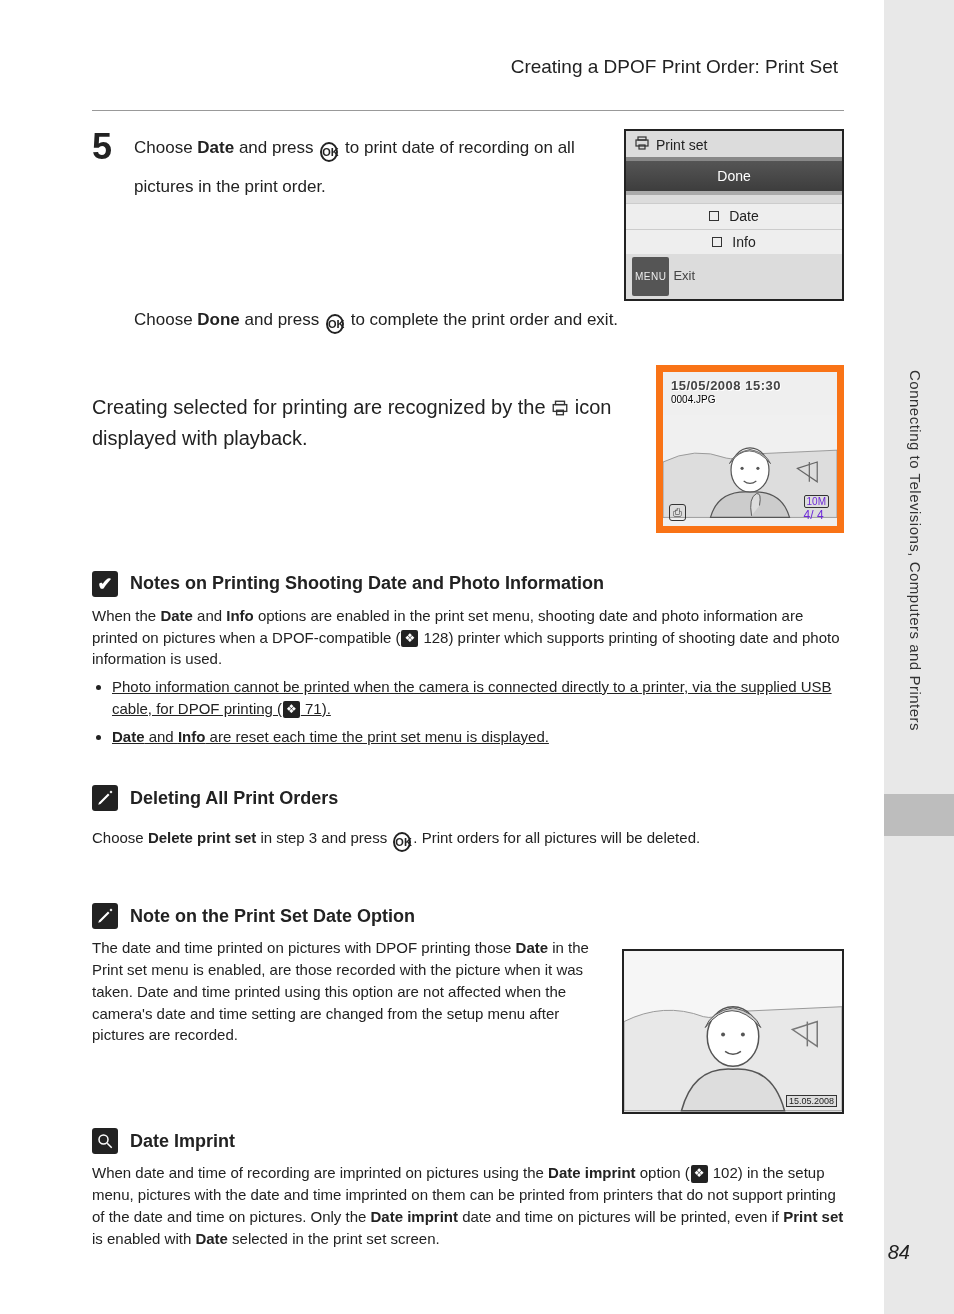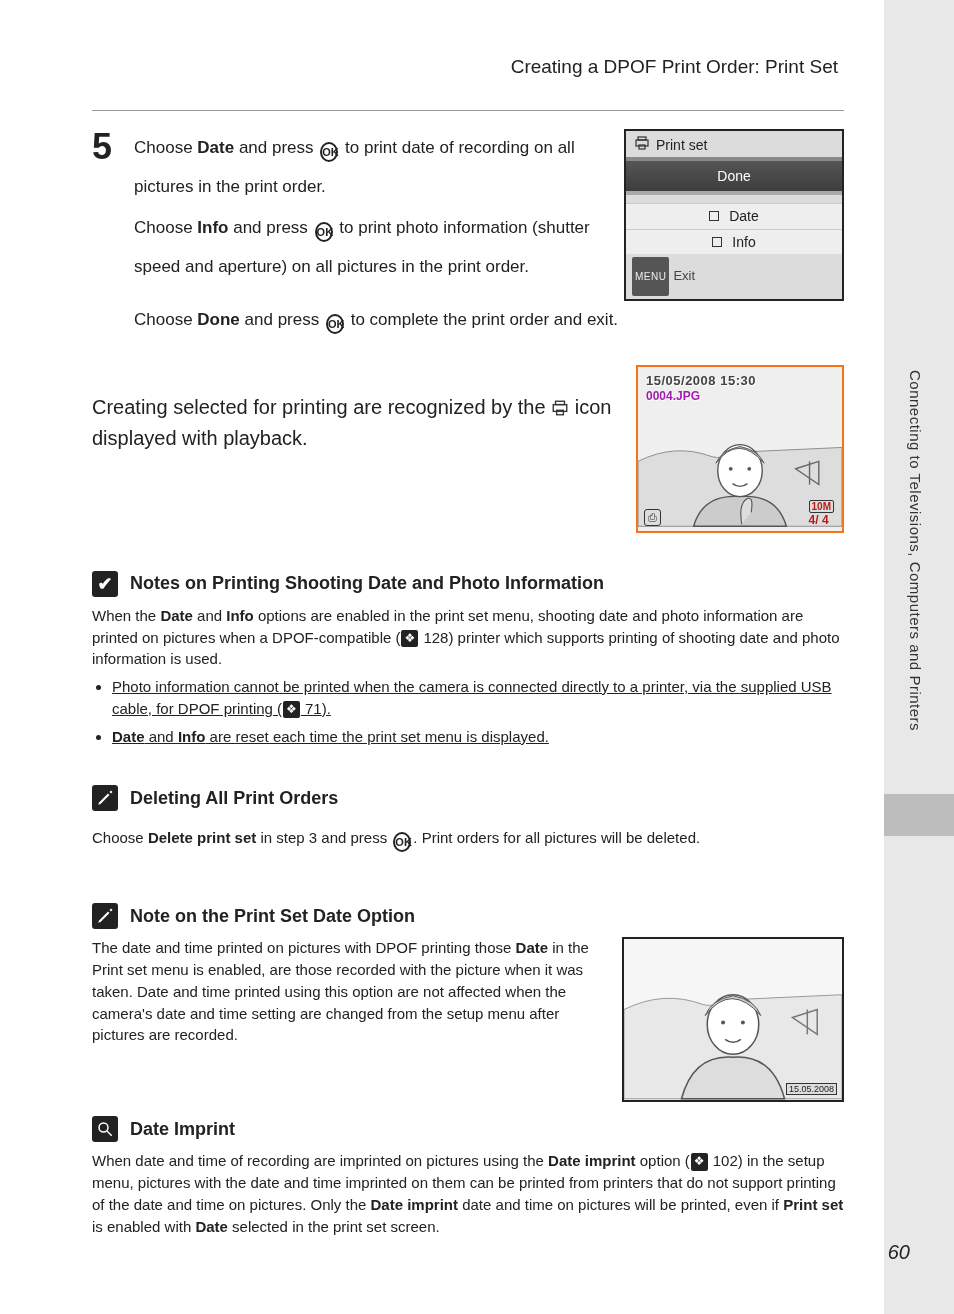--- a/index.html
+++ b/index.html
@@ -61,28 +61,28 @@
     width: 18px; height: 20px;
     font-size: 11px; font-weight: bold;
     text-align: center; line-height: 17px;
     vertical-align: -3px;
     margin: 13px 2px;
   }
   .play-para { font-size: 20px; line-height: 1.45; margin-top: 28px; }
   .play-row { display:flex; gap:18px; align-items:flex-start; margin-top: 8px;}
   .play-text { flex:1; }
   .thumb-box {
-    width: 208px; height: 168px; border: 2px solid #f97316;
+    width: 188px; height: 168px; border: 7px solid #f97316;
     background: #efefef; position: relative; overflow:hidden;
     font-size: 12px;
   }
   .thumb-date { position:absolute; top:6px; left:8px; font-weight:bold; color:#444; text-shadow:1px 1px 0 #fff; font-size:13px; letter-spacing:0.5px;}
-  .thumb-file { position:absolute; top:22px; left:8px; font-weight:bold; color:#a21caf; text-shadow:1px 1px 0 #fff; font-size:12px;}
+  .thumb-file { position:absolute; top:22px; left:8px; font-weight:normal; color:#000000; text-shadow:1px 1px 0 #fff; font-size:10px;}
   .thumb-bl { position:absolute; bottom:5px; left:6px; border:1px solid #333; border-radius:3px; padding:1px 3px; font-size:11px;}
-  .thumb-br { position:absolute; bottom:4px; right:6px; font-size:12px; color:#b91c1c; font-weight:bold;}
+  .thumb-br { position:absolute; bottom:4px; right:6px; font-size:12px; color:#6d28d9; font-weight:normal;}
   .thumb-pic { position:absolute; left:0; right:0; bottom:0; top:34px; }
   .note-block { margin-top: 38px; }
   .note-head { display: flex; align-items: center; gap: 12px; margin-bottom: 8px; }
   .note-icon {
     width: 26px; height: 26px; background:#222; color:#fff;
     display:flex; align-items:center; justify-content:center;
     font-weight:bold; border-radius:3px; font-size:18px;
   }
   .note-icon.pencil svg { width:18px; height:18px; fill:#fff; }
   .note-icon.mag svg { width:18px; height:18px; fill:none; stroke:#fff; stroke-width:2; }
@@ -93,21 +93,21 @@
   .bullets li { margin-bottom: 6px; }
   .page-ref {
     display:inline-block; background:#222; color:#fff;
     font-size:12px; padding:0 3px; border-radius:2px; vertical-align:1px;
     margin:0 1px;
   }
   .two-col { display:flex; gap:18px; align-items:flex-start; }
   .two-col .txt { flex:1; }
   .imprint-box {
     width: 222px; height: 165px; border: 2px solid #222; background:#f4f4f4;
-    position:relative; overflow:hidden;
+    position:relative; overflow:hidden;margin-top:12px;
   }
   .imprint-date { position:absolute; right:5px; bottom:5px; font-size:9px; border:1px solid #333; padding:0 2px; background:#ddd;}
   .pagenum {
     position:absolute; right: 44px; bottom: 50px;
     font-size: 20px; font-style: italic;
   }
   .side-label {
     position: absolute;
     right: 30px; top: 370px;
     writing-mode: vertical-rl;
@@ -134,23 +134,20 @@
   <div class="header-title">Creating a DPOF Print Order: Print Set</div>
   <hr class="rule">
 
   <div class="step-row">
     <div class="step-num">5</div>
     <div class="step-body">
       <div class="step-col-wrap">
         <div class="step-text-col">
           <p class="step-para">
             <span>Choose </span><b>Date</b><span> and press </span><span class="ok-btn">OK</span><span> to print date of recording on all pictures in the print order.</span>
-          </p>
-          <p class="step-para">
-            <span>Choose </span><b>Info</b><span> and press </span><span class="ok-btn">OK</span><span> to print photo information (shutter speed and aperture) on all pictures in the print order.</span>
           </p>
         </div>
 
         <div class="lcd-box">
           <div class="lcd-title">
             <span class="printer-icon">
               <svg width="16" height="14" viewBox="0 0 16 14">
                   <rect x="2" y="4" width="12" height="6" fill="none" stroke="#333" stroke-width="1.2"></rect>
                   <rect x="4" y="1" width="8" height="3" fill="none" stroke="#333" stroke-width="1.2"></rect>
                   <rect x="5" y="9" width="6" height="4" fill="none" stroke="#333" stroke-width="1.2"></rect>
@@ -296,13 +293,13 @@
       <p>
         <span>When date and time of recording are imprinted on pictures using the </span><b>Date imprint</b><span> option (</span><span class="page-ref">❖</span> <span>102</span><span>) in the setup menu, pictures with the date and time imprinted on them can be printed from printers that do not support printing of the date and time on pictures. Only the </span><b>Date imprint</b><span> date and time on pictures will be printed, even if </span><b>Print set</b><span> is enabled with </span><b>Date</b><span> selected in the print set screen.</span>
       </p>
     </div>
   </div>
 
 </div>
 
 <div class="side-label">Connecting to Televisions, Computers and Printers</div>
 <div class="side-darktab"></div>
-<div class="pagenum">60</div>
+<div class="pagenum">84</div>
 
 </body></html>

